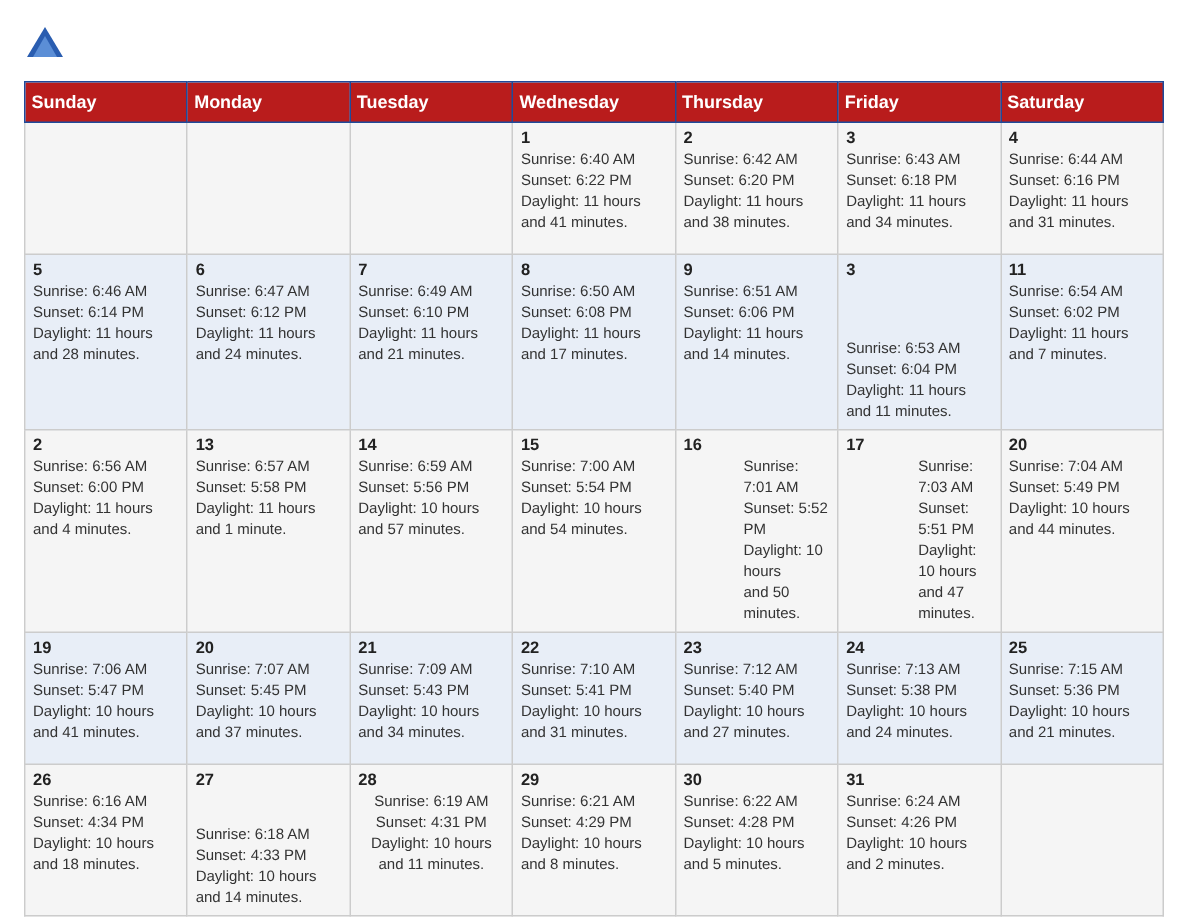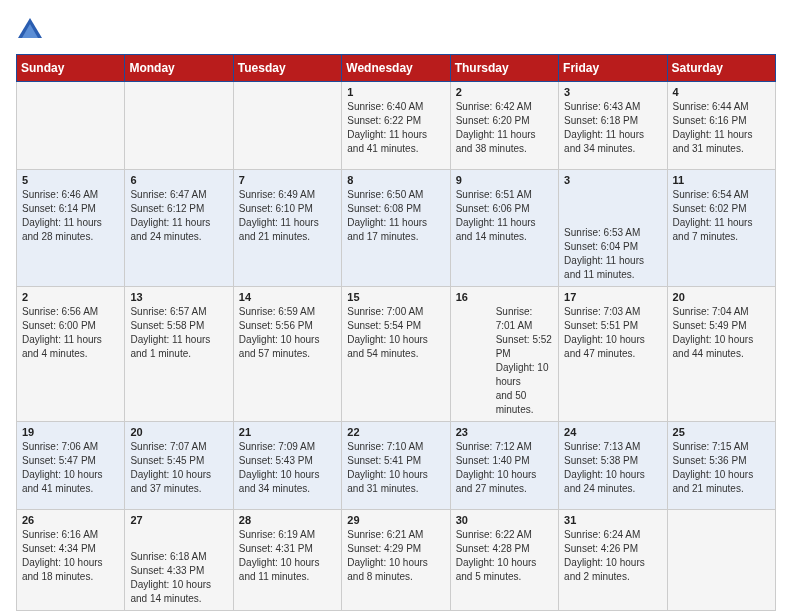--- a/index.html
+++ b/index.html
@@ -234,21 +234,21 @@
         </td>
         <td>
           <div class="day-number">16</div>
           <div class="day-info" style="white-space: pre-line; margin-left: 40px;">Sunrise: 7:01 AM
 Sunset: 5:52 PM
 Daylight: 10 hours
 and 50 minutes.</div>
         </td>
         <td>
           <div class="day-number">17</div>
-          <div class="day-info" style="white-space: pre-line;">Sunrise: 7:03 AM
+          <div class="day-info" style="white-space: pre-line; margin-left: 48px;">Sunrise: 7:03 AM
 Sunset: 5:51 PM
 Daylight: 10 hours
 and 47 minutes.</div>
         </td>
         <td>
           <div class="day-number">20</div>
           <div class="day-info" style="white-space: pre-line;">Sunrise: 7:04 AM
 Sunset: 5:49 PM
 Daylight: 10 hours
 and 44 minutes.</div>
@@ -279,21 +279,21 @@
         <td>
           <div class="day-number">22</div>
           <div class="day-info" style="white-space: pre-line;">Sunrise: 7:10 AM
 Sunset: 5:41 PM
 Daylight: 10 hours
 and 31 minutes.</div>
         </td>
         <td>
           <div class="day-number">23</div>
           <div class="day-info" style="white-space: pre-line;">Sunrise: 7:12 AM
-Sunset: 1:40 PM
+Sunset: 5:40 PM
 Daylight: 10 hours
 and 27 minutes.</div>
         </td>
         <td>
           <div class="day-number">24</div>
           <div class="day-info" style="white-space: pre-line;">Sunrise: 7:13 AM
 Sunset: 5:38 PM
 Daylight: 10 hours
 and 24 minutes.</div>
         </td>
@@ -315,21 +315,21 @@
         </td>
         <td>
           <div class="day-number">27</div>
           <div class="day-info" style="white-space: pre-line; margin-top: 24px;">Sunrise: 6:18 AM
 Sunset: 4:33 PM
 Daylight: 10 hours
 and 14 minutes.</div>
         </td>
         <td>
           <div class="day-number">28</div>
-          <div class="day-info" style="white-space: pre-line;">Sunrise: 6:19 AM
+          <div class="day-info" style="white-space: pre-line; text-align: center;">Sunrise: 6:19 AM
 Sunset: 4:31 PM
 Daylight: 10 hours
 and 11 minutes.</div>
         </td>
         <td>
           <div class="day-number">29</div>
           <div class="day-info" style="white-space: pre-line;">Sunrise: 6:21 AM
 Sunset: 4:29 PM
 Daylight: 10 hours
 and 8 minutes.</div>

